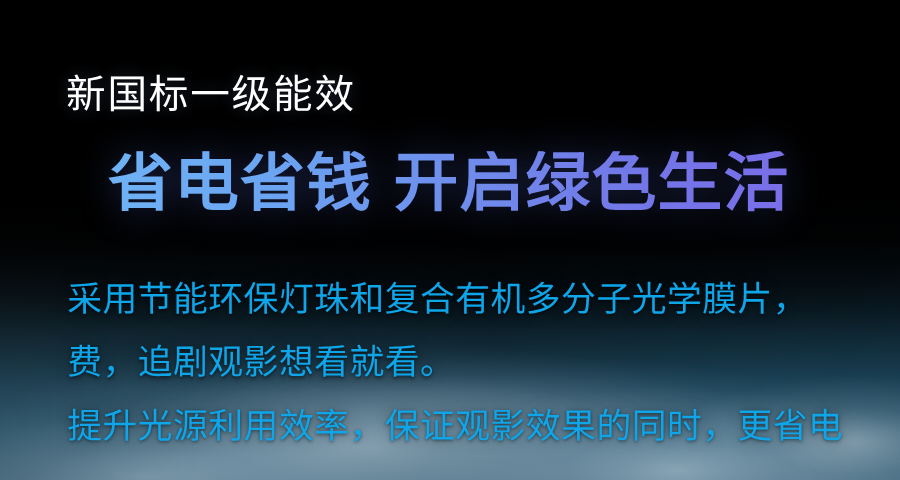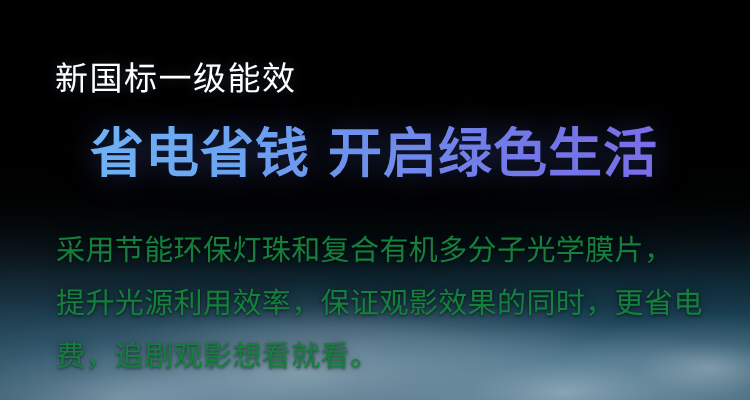--- a/index.html
+++ b/index.html
@@ -171,21 +171,21 @@
   .body-copy {
     position: absolute;
     top: 224px;
     left: 56px;
     width: 660px;
   }
 
   .body-line {
     font-size: 29px;
     line-height: 53px;
-    color: #15803d;
+    color: #0ea5e9;
     letter-spacing: 0.4px;
     white-space: nowrap;
     text-shadow:
       0 1px 3px rgba(0,0,0,0.55),
       0 0 12px rgba(0,0,0,0.35);
   }
 </style>
 </head>
 <body>
 
@@ -204,18 +204,18 @@
   <div class="content">
 
     <div class="eyebrow">新国标一级能效</div>
 
     <div class="headline">
       <span>省电省钱</span><span class="hl-gap"></span><span>开启绿色生活</span>
     </div>
 
     <div class="body-copy">
       <div class="body-line">采用节能环保灯珠和复合有机多分子光学膜片，</div>
+      <div class="body-line">费，追剧观影想看就看。</div>
       <div class="body-line">提升光源利用效率，保证观影效果的同时，更省电</div>
-      <div class="body-line">费，追剧观影想看就看。</div>
     </div>
 
   </div>
 </div>
 
 </body></html>

